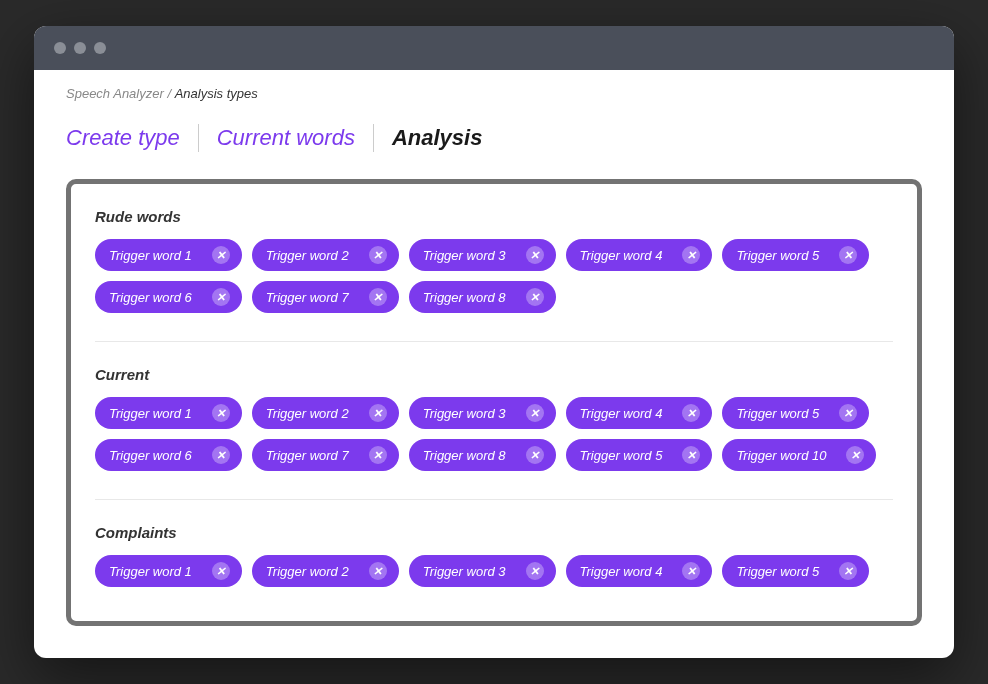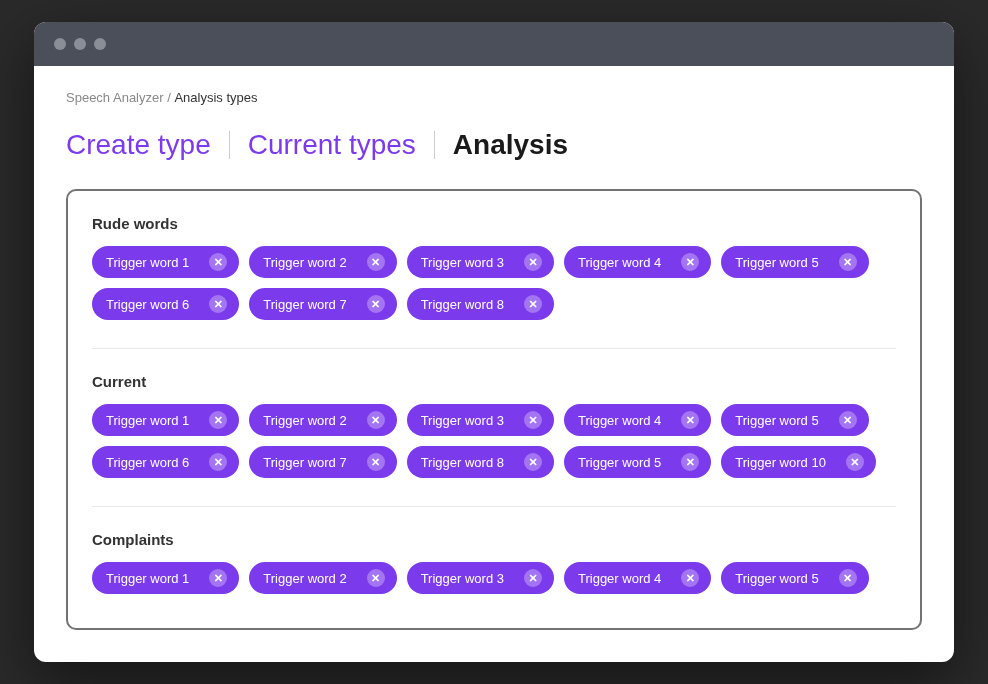--- a/index.html
+++ b/index.html
@@ -30,21 +30,22 @@
     }
 
     .dot {
       width: 12px;
       height: 12px;
       border-radius: 50%;
       background: #8a8e96;
     }
 
     .content {
-      padding: 24px 32px 32px;
+      padding: 16px 32px 32px;
+      font-style: italic;
     }
 
     .breadcrumb {
       font-size: 13px;
       color: #888;
       margin-bottom: 20px;
     }
 
     .breadcrumb span {
       color: #333;
@@ -52,41 +53,41 @@
     }
 
     .tabs {
       display: flex;
       align-items: center;
       margin-bottom: 24px;
       gap: 0;
     }
 
     .tab {
-      font-size: 28px;
+      font-size: 22px;
       font-weight: 500;
       cursor: pointer;
       padding: 4px 0;
       color: #7c3aed;
     }
 
     .tab.active {
       color: #1a1a1a;
       font-weight: 700;
     }
 
     .tab-divider {
       width: 1px;
       height: 28px;
       background: #ccc;
       margin: 0 18px;
     }
 
     .main-panel {
-      border: 2px solid #737373;
+      border: 5px solid #737373;
       border-radius: 10px;
       padding: 24px;
     }
 
     .section {
       margin-bottom: 28px;
     }
 
     .section:last-child {
       margin-bottom: 0;
@@ -151,21 +152,21 @@
   </div>
 
   <div class="content">
     <div class="breadcrumb">
       Speech Analyzer / <span>Analysis types</span>
     </div>
 
     <div class="tabs">
       <div class="tab">Create type</div>
       <div class="tab-divider"></div>
-      <div class="tab">Current types</div>
+      <div class="tab">Current words</div>
       <div class="tab-divider"></div>
       <div class="tab active">Analysis</div>
     </div>
 
     <div class="main-panel">
 
       <div class="section">
         <div class="section-title">Rude words</div>
         <div class="tags-row">
           <div class="tag">

